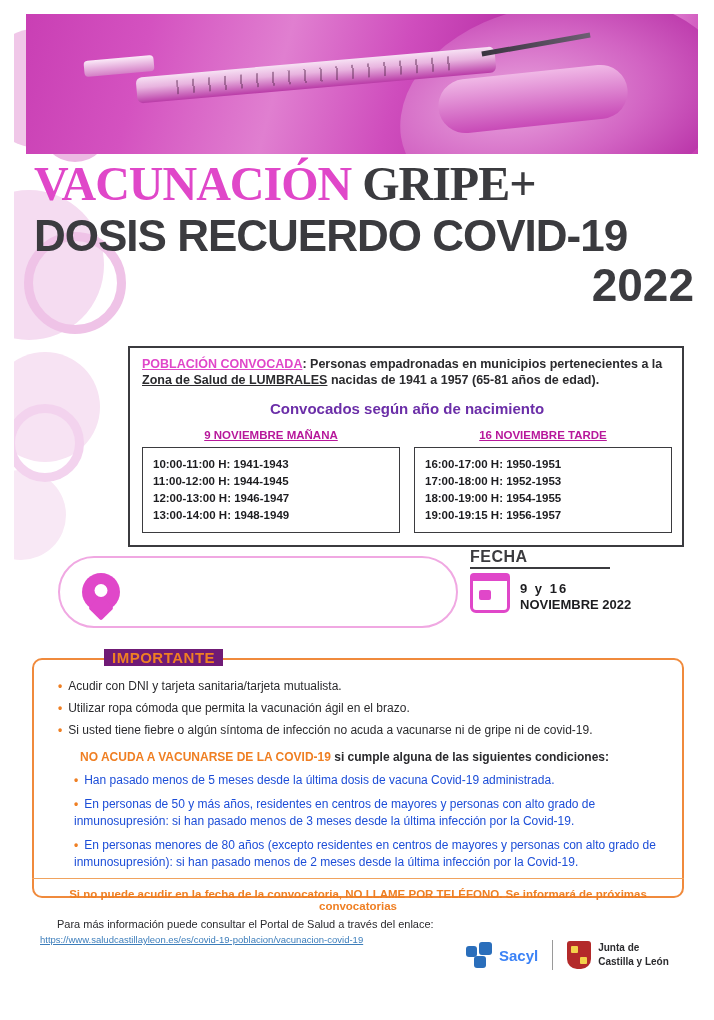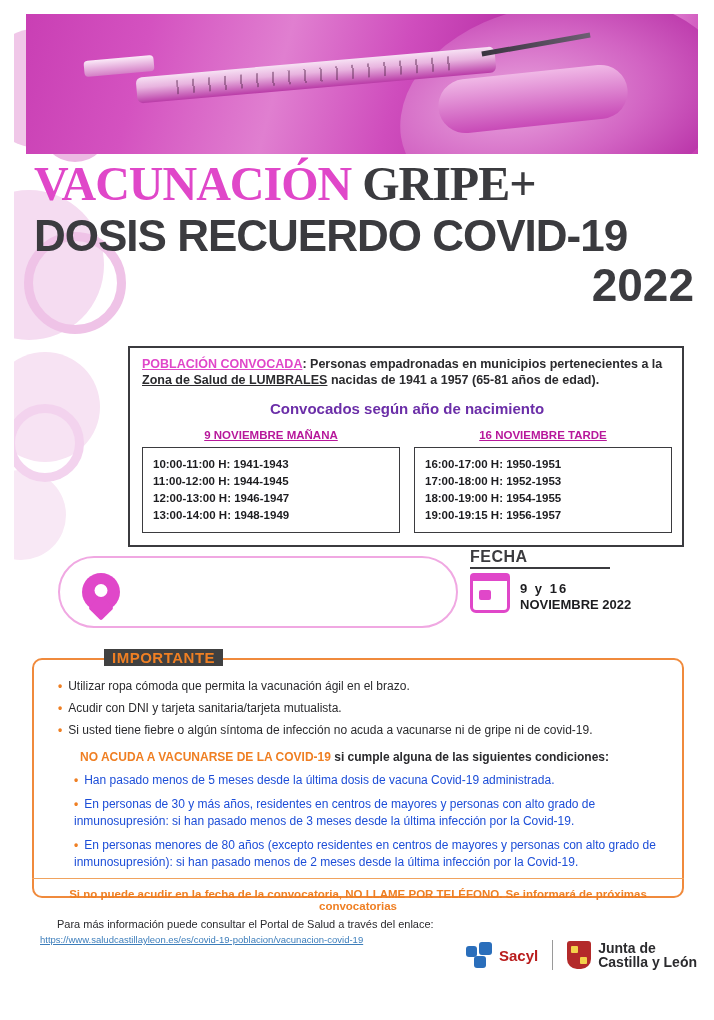--- a/index.html
+++ b/index.html
@@ -107,21 +107,21 @@
   .date-text{font-size:13px;font-weight:bold;color:#1d1d20;line-height:16px;}
   .date-text .d1{display:block;letter-spacing:2px;}
 
   
   .important{
     position:absolute;left:32px;top:658px;width:652px;height:240px;
     border:2px solid #f08a3c;border-radius:10px;background:#fff;z-index:4;box-sizing:border-box;
     padding:16px 18px 10px;
   }
   .imp-title{
-    position:absolute;left:70px;top:-11px;background:#404040;padding:0 8px;
+    position:absolute;left:70px;top:-11px;background:#701a75;padding:0 8px;
     color:#ef7f23;font-weight:bold;font-size:15px;letter-spacing:0.5px;
   }
   .bullet{font-size:12px;color:#2b2b2e;line-height:20px;margin:0 0 2px 6px;}
   .bullet:before{content:"•";color:#ef7f23;font-weight:bold;margin-right:6px;}
   .noacuda{font-size:12px;line-height:18px;color:#2b2b2e;margin:8px 0 6px 0;}
   .noacuda b.orange{color:#ef7f23;padding-left:28px;}
   .sub-bullet{font-size:12px;color:#1d4ed8;line-height:17px;margin:0 0 7px 22px;}
   .sub-bullet:before{content:"•";color:#ef7f23;font-weight:bold;margin-right:6px;}
 
   .callout{
@@ -133,27 +133,27 @@
   .footnote{position:absolute;left:40px;top:916px;width:430px;z-index:4;}
   .footnote .l1{font-size:11px;color:#2b2b2e;line-height:16px;padding-left:17px;}
   .footnote .l2{font-size:9.5px;color:#3d7ebb;text-decoration:underline;line-height:15px;word-break:break-all;}
 
   .logos{position:absolute;left:466px;top:940px;z-index:4;display:flex;align-items:center;gap:14px;}
   .sacyl{display:flex;align-items:center;gap:7px;}
   .sacyl-mark{width:26px;height:26px;position:relative;}
   .sacyl-mark .b1{position:absolute;left:0;top:4px;width:11px;height:11px;background:#2a6ebb;border-radius:3px;}
   .sacyl-mark .b2{position:absolute;left:13px;top:0;width:13px;height:13px;background:#2a6ebb;border-radius:3px;}
   .sacyl-mark .b3{position:absolute;left:8px;top:14px;width:12px;height:12px;background:#2a6ebb;border-radius:3px;}
-  .sacyl-text{color:#b91c1c;font-size:15px;font-weight:bold;}
+  .sacyl-text{color:#3b82f6;font-size:15px;font-weight:bold;}
   .divider{width:1px;height:30px;background:#9a9a9a;}
   .junta{display:flex;align-items:center;gap:7px;}
   .shield{width:24px;height:28px;background:#b32a2a;border-radius:3px 3px 10px 10px;position:relative;}
   .shield:before{content:"";position:absolute;left:4px;top:5px;width:7px;height:7px;background:#f2d24b;border-radius:1px;}
   .shield:after{content:"";position:absolute;right:4px;bottom:5px;width:7px;height:7px;background:#f2d24b;border-radius:1px;}
-  .junta-text{font-size:14px;font-weight:bold;color:#2b2b2e;line-height:14px;}
+  .junta-text{font-size:10px;font-weight:bold;color:#2b2b2e;line-height:14px;}
   .page-edge{position:absolute;left:0;top:0;width:14px;height:1020px;background:#ffffff;z-index:6;}
   .page-edge-r{position:absolute;right:0;top:0;width:10px;height:1020px;background:#ffffff;z-index:6;}
   .page-bottom{position:absolute;left:0;bottom:0;width:714px;height:18px;background:#ffffff;z-index:6;}
 </style>
 </head>
 <body>
 
 <div class="poster">
 
   <div class="virus v1"></div>
@@ -223,30 +223,30 @@
       <div class="date-text">
         <span class="d1">9  y  16</span>
         <span>NOVIEMBRE 2022</span>
       </div>
     </div>
   </div>
 
   <div class="important">
     <div class="imp-title">IMPORTANTE</div>
 
+    <div class="bullet">Acudir con DNI y tarjeta sanitaria/tarjeta mutualista.</div>
     <div class="bullet">Utilizar ropa cómoda que permita la vacunación ágil en el brazo.</div>
-    <div class="bullet">Acudir con DNI y tarjeta sanitaria/tarjeta mutualista.</div>
     <div class="bullet">Si usted tiene fiebre o algún síntoma de infección no acuda a vacunarse ni de gripe ni de covid-19.</div>
 
     <div class="noacuda">
       <b class="orange">NO ACUDA A VACUNARSE DE LA COVID-19</b><b> si cumple alguna de las siguientes condiciones:</b>
     </div>
 
     <div class="sub-bullet">Han pasado menos de 5 meses desde la última dosis de vacuna Covid-19 administrada.</div>
-    <div class="sub-bullet">En personas de 30 y más años, residentes en centros de mayores y personas con alto grado de inmunosupresión: si han pasado menos de 3 meses desde la última infección por la Covid-19.</div>
+    <div class="sub-bullet">En personas de 50 y más años, residentes en centros de mayores y personas con alto grado de inmunosupresión: si han pasado menos de 3 meses desde la última infección por la Covid-19.</div>
     <div class="sub-bullet">En personas menores de 80 años (excepto residentes en centros de mayores y personas con alto grado de inmunosupresión): si han pasado menos de 2 meses desde la última infección por la Covid-19.</div>
   </div>
 
   <div class="callout-rule"></div>
   <div class="callout">Si no puede acudir en la fecha de la convocatoria, NO LLAME POR TELÉFONO. Se informará de próximas convocatorias</div>
 
   <div class="footnote">
     <div class="l1">Para más información puede consultar el Portal de Salud a través del enlace:</div>
     <div class="l2">https://www.saludcastillayleon.es/es/covid-19-poblacion/vacunacion-covid-19</div>
   </div>

